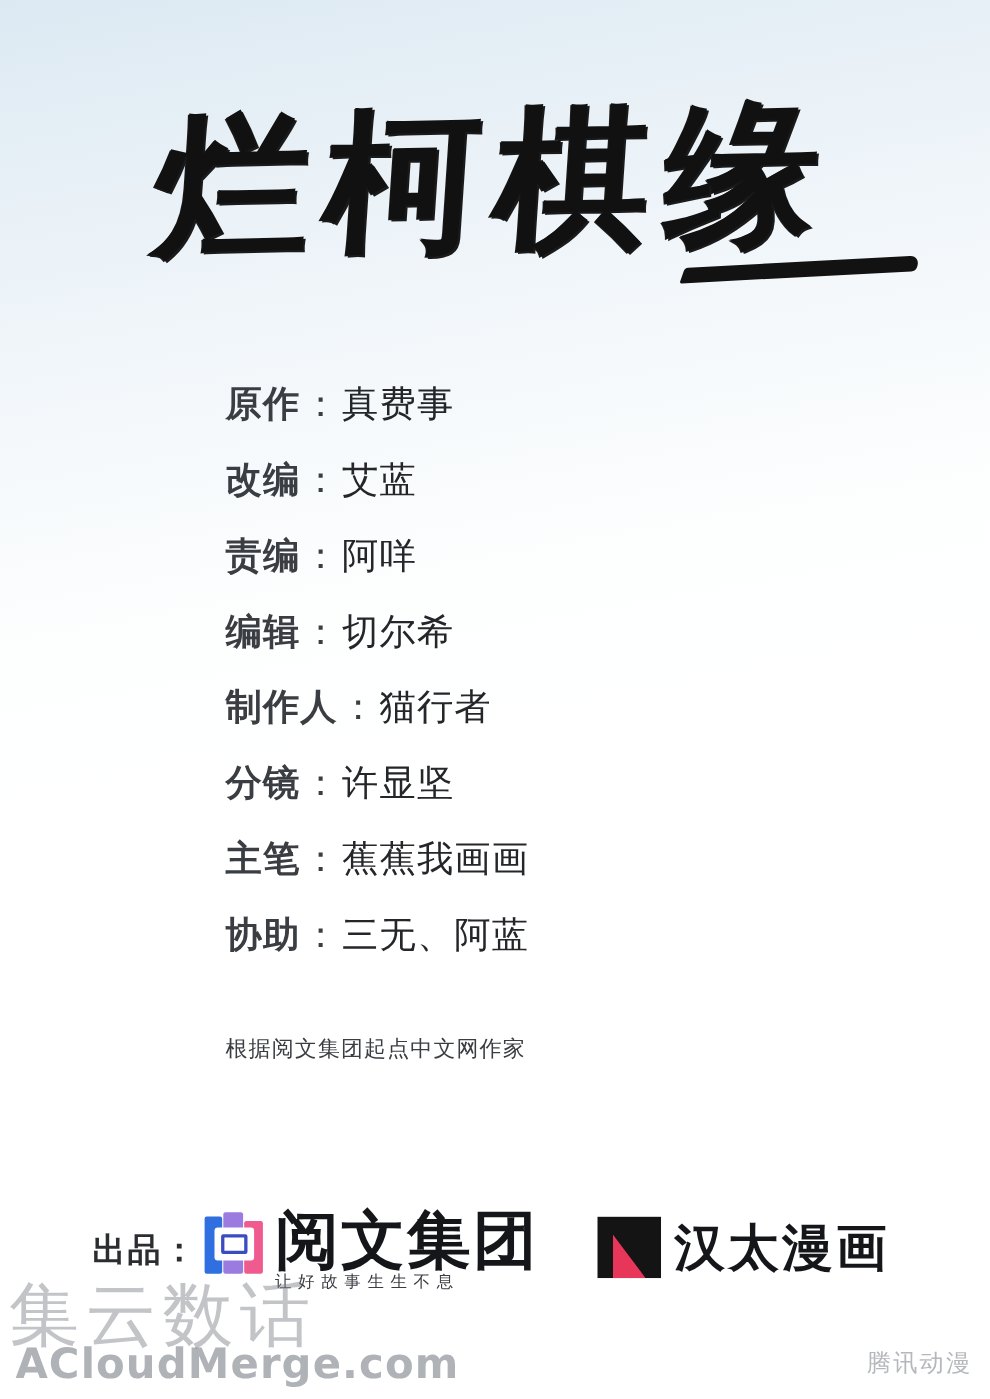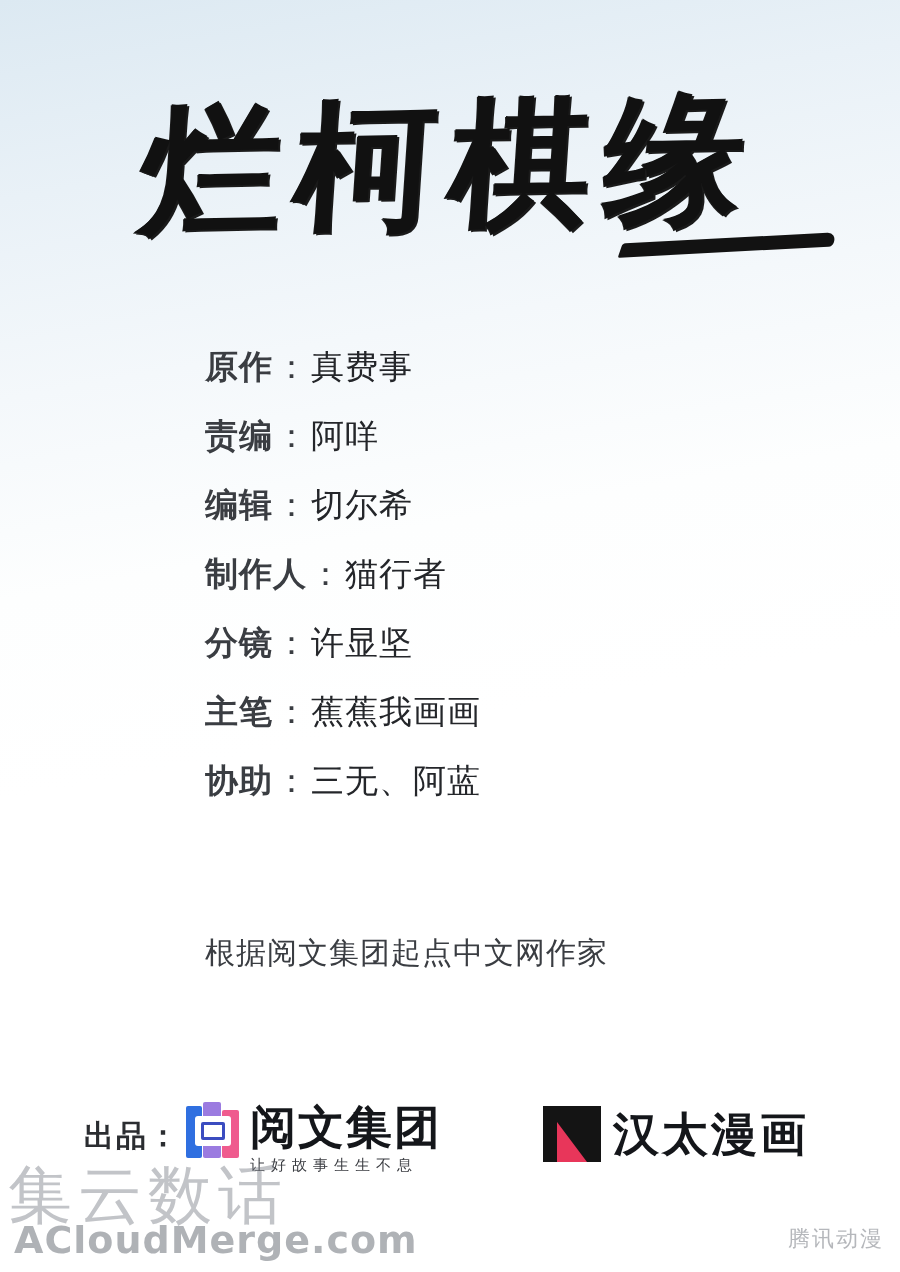--- a/index.html
+++ b/index.html
@@ -69,21 +69,21 @@
   }
   .credit-name {
     color: #24262a;
   }
   .note {
     position: absolute;
     top: 930px;
     left: 205px;
     width: 640px;
     font-family: "DejaVu Sans", sans-serif;
-    font-size: 30px;
+    font-size: 20px;
     line-height: 46px;
     color: #3a3d42;
     letter-spacing: 1px;
   }
   .note-line { display: block; }
 
   .publisher-row {
     position: absolute;
     top: 1100px;
     left: 0;
@@ -137,21 +137,21 @@
     border-radius: 2px;
     box-sizing: border-box;
   }
   .yw-text {
     display: flex;
     flex-direction: column;
   }
   .yw-name {
     font-family: "DejaVu Serif", serif;
     font-weight: bold;
-    font-size: 46px;
+    font-size: 58px;
     line-height: 50px;
     color: #14161a;
     letter-spacing: 2px;
   }
   .yw-slogan {
     font-family: "DejaVu Sans", sans-serif;
     font-size: 15px;
     color: #3b3d42;
     letter-spacing: 6px;
     margin-top: 4px;
@@ -230,20 +230,23 @@
 <body>
 
 <div class="page">
 
   <div class="title-art">烂柯棋缘</div>
   <div class="title-stroke"></div>
 
   <div class="credits">
     <div class="credit-line">
       <span class="credit-role">原作</span><span class="credit-sep">：</span><span class="credit-name">真费事</span>
+    </div>
+    <div class="credit-line">
+      <span class="credit-role">改编</span><span class="credit-sep">：</span><span class="credit-name">艾蓝</span>
     </div>
     <div class="credit-line">
       <span class="credit-role">责编</span><span class="credit-sep">：</span><span class="credit-name">阿咩</span>
     </div>
     <div class="credit-line">
       <span class="credit-role">编辑</span><span class="credit-sep">：</span><span class="credit-name">切尔希</span>
     </div>
     <div class="credit-line">
       <span class="credit-role">制作人</span><span class="credit-sep">：</span><span class="credit-name">猫行者</span>
     </div>

